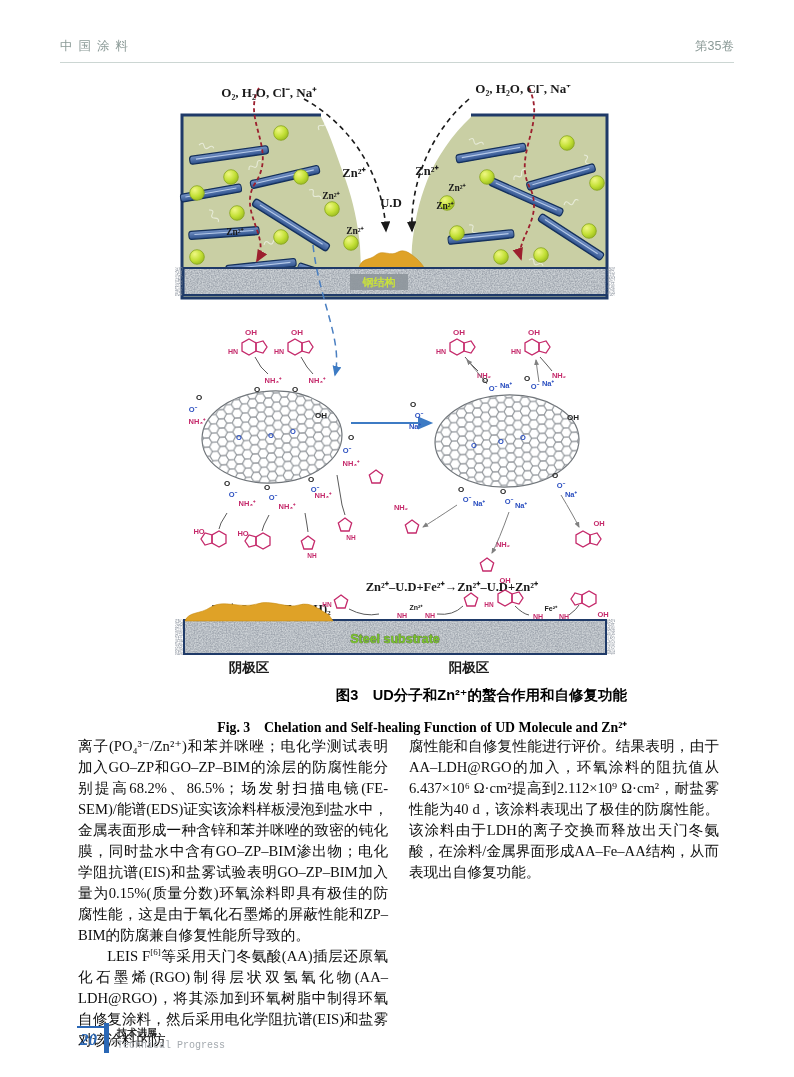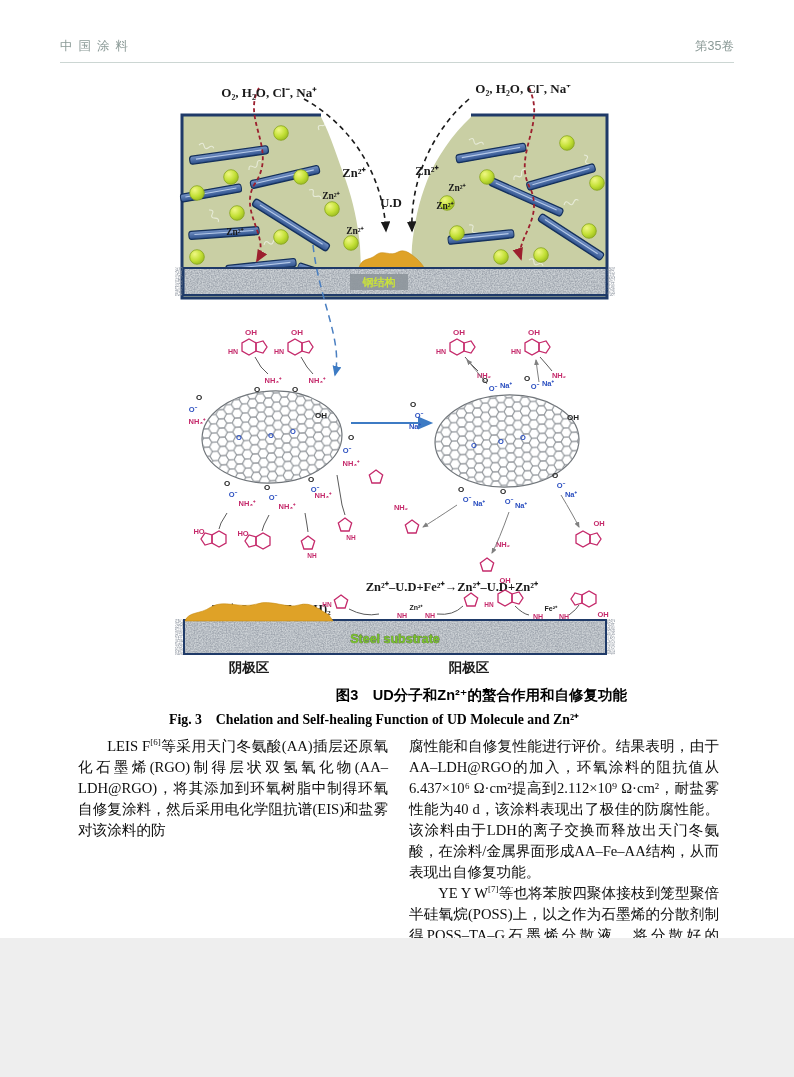--- a/index.html
+++ b/index.html
@@ -1,27 +1,27 @@
 <!DOCTYPE html>
 <html><head>
 <meta charset="utf-8">
 <style>
   html,body{margin:0;padding:0;background:#eee;}
-  .page{position:relative;width:794px;height:938px;background:#fff;overflow:hidden;
+  .page{position:relative;width:794px;height:1077px;background:#fff;overflow:hidden;
         font-family:"Liberation Serif","DejaVu Serif",serif;color:#111;}
   
   .hdr{position:absolute;left:60px;top:38px;width:674px;display:flex;justify-content:space-between;
        align-items:flex-end;border-bottom:1px solid #ccd6d3;padding-bottom:7px;
        font-family:"Liberation Sans","DejaVu Sans",sans-serif;font-size:12.5px;color:#8b9a97;}
   .hdr .jn{letter-spacing:6px;}
   
   .figwrap{position:absolute;left:169px;top:85px;width:458px;}
   .capcn{font-family:"Liberation Sans","DejaVu Sans",sans-serif;font-weight:bold;font-size:14.5px;
          text-align:right;margin-top:5px;color:#000;}
-  .capen{font-family:"Liberation Serif",serif;font-weight:bold;font-size:13.8px;text-align:left;margin-top:4px;color:#000;}
+  .capen{font-family:"Liberation Serif",serif;font-weight:bold;font-size:13.8px;text-align:right;margin-top:12px;color:#000;}
   
   .cols{position:absolute;left:78px;top:736px;width:641px;display:flex;gap:21px;}
   .col{width:310px;font-size:14.6px;line-height:21px;text-align:justify;color:#0d0d0d;}
   .col p{margin:0;}
   .col p.ind{text-indent:2em;}
   .col sup{font-size:9px;line-height:0;}
   
   .ftr{position:absolute;left:77px;top:1023px;display:flex;align-items:center;}
   .ftr .numbox{border-top:2px solid #2a67b5;padding:2px 7px 0 3px;}
   .ftr .num{font-style:italic;font-weight:bold;font-size:17px;color:#2a67b5;font-family:"Liberation Serif",serif;}
@@ -329,25 +329,25 @@
         <text x="300" y="587" font-size="13.5" class="t-ser" font-weight="normal">阳极区</text>
       </g>
     </svg>
 
     <div class="capcn">图3　UD分子和Zn²⁺的螯合作用和自修复功能</div>
     <div class="capen">Fig. 3　Chelation and Self-healing Function of UD Molecule and Zn²⁺</div>
   </div>
 
   <div class="cols">
     <div class="col">
+      <p>离子(PO₄³⁻/Zn²⁺)和苯并咪唑；电化学测试表明加入GO–ZP和GO–ZP–BIM的涂层的防腐性能分别提高68.2%、86.5%；场发射扫描电镜(FE-SEM)/能谱(EDS)证实该涂料样板浸泡到盐水中，金属表面形成一种含锌和苯并咪唑的致密的钝化膜，同时盐水中含有GO–ZP–BIM渗出物；电化学阻抗谱(EIS)和盐雾试验表明GO–ZP–BIM加入量为0.15%(质量分数)环氧涂料即具有极佳的防腐性能，这是由于氧化石墨烯的屏蔽性能和ZP–BIM的防腐兼自修复性能所导致的。</p>
       <p class="ind"><span>LEIS F</span><sup>[6]</sup><span>等采用天门冬氨酸(AA)插层还原氧化石墨烯(RGO)制得层状双氢氧化物(AA–LDH@RGO)，将其添加到环氧树脂中制得环氧自修复涂料，然后采用电化学阻抗谱(EIS)和盐雾对该涂料的防</span></p>
     </div>
     <div class="col">
       <p>腐性能和自修复性能进行评价。结果表明，由于AA–LDH@RGO的加入，环氧涂料的阻抗值从6.437×10⁶ Ω·cm²提高到2.112×10⁹ Ω·cm²，耐盐雾性能为40 d，该涂料表现出了极佳的防腐性能。该涂料由于LDH的离子交换而释放出天门冬氨酸，在涂料/金属界面形成AA–Fe–AA结构，从而表现出自修复功能。</p>
-      <p class="ind"><span>YE Y W</span><sup>[7]</sup><span>等也将苯胺四聚体接枝到笼型聚倍半硅氧烷(POSS)上，以之作为石墨烯的分散剂制得POSS–TA–G石墨烯分散液。将分散好的POSS–TA–G添加到环氧树脂中制得环氧石墨烯涂料，并采用电化学阻抗谱(EIS)和局部电化学阻抗谱(LEIS)对POSS–TA–G环氧涂料的屏蔽性能和自修复性能进行评价，见图5。结果表明，POSS–TA插入到石墨烯片层之间，</span></p>
     </div>
   </div>
 
   <div class="ftr">
     <div class="numbox">
       <span class="num">20</span>
     </div>
     <div class="vbar"></div>
     <div>
       <div class="seccn">技术进展</div>

